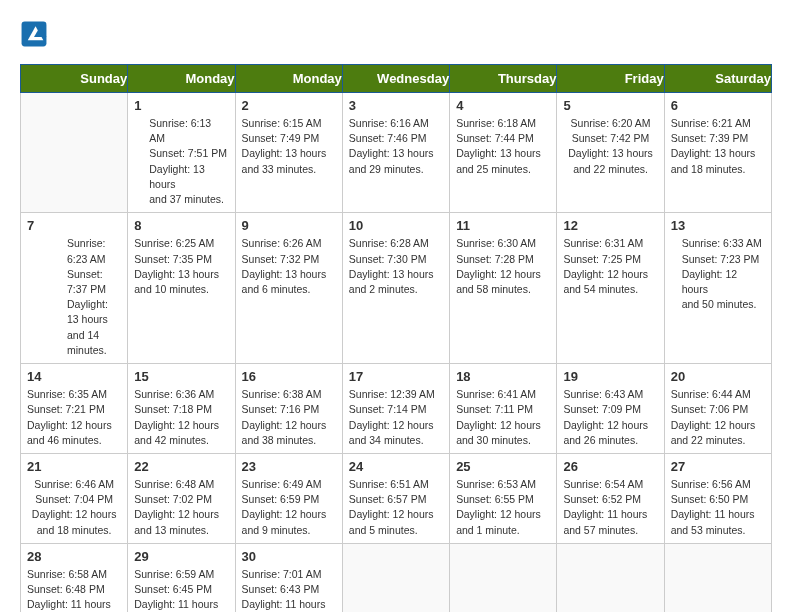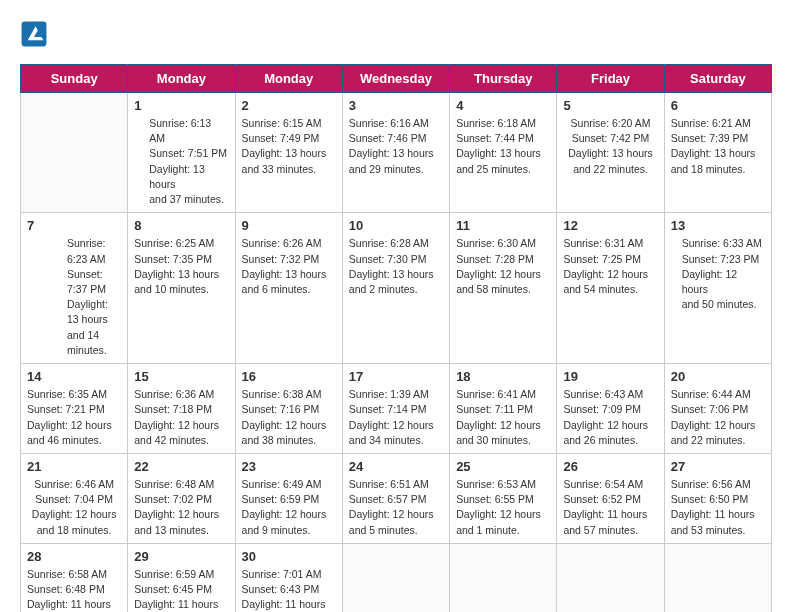--- a/index.html
+++ b/index.html
@@ -45,24 +45,24 @@
     .location {
       font-size: 15px;
       color: #444;
     }
     .calendar {
       width: 100%;
       border-collapse: collapse;
       font-size: 11px;
     }
     .calendar th {
-      background: #be185d;
+      background: #4d7c0f;
       color: #fff;
-      text-align: center;
-      padding: 6px 12px;
+      text-align: right;
+      padding: 6px 0;
       font-size: 13px;
       font-weight: bold;
       border: 1px solid #1a5a94;
     }
     .calendar td {
       border: 1px solid #ccc;
       vertical-align: top;
       padding: 5px 6px;
       width: 107px;
       min-height: 80px;
@@ -233,21 +233,21 @@
         </td>
         <td>
           <span class="day-number">16</span>
           <div class="day-info" style="white-space: pre-line;">Sunrise: 6:38 AM
 Sunset: 7:16 PM
 Daylight: 12 hours
 and 38 minutes.</div>
         </td>
         <td>
           <span class="day-number">17</span>
-          <div class="day-info" style="white-space: pre-line;">Sunrise: 1:39 AM
+          <div class="day-info" style="white-space: pre-line;">Sunrise: 12:39 AM
 Sunset: 7:14 PM
 Daylight: 12 hours
 and 34 minutes.</div>
         </td>
         <td>
           <span class="day-number">18</span>
           <div class="day-info" style="white-space: pre-line;">Sunrise: 6:41 AM
 Sunset: 7:11 PM
 Daylight: 12 hours
 and 30 minutes.</div>

